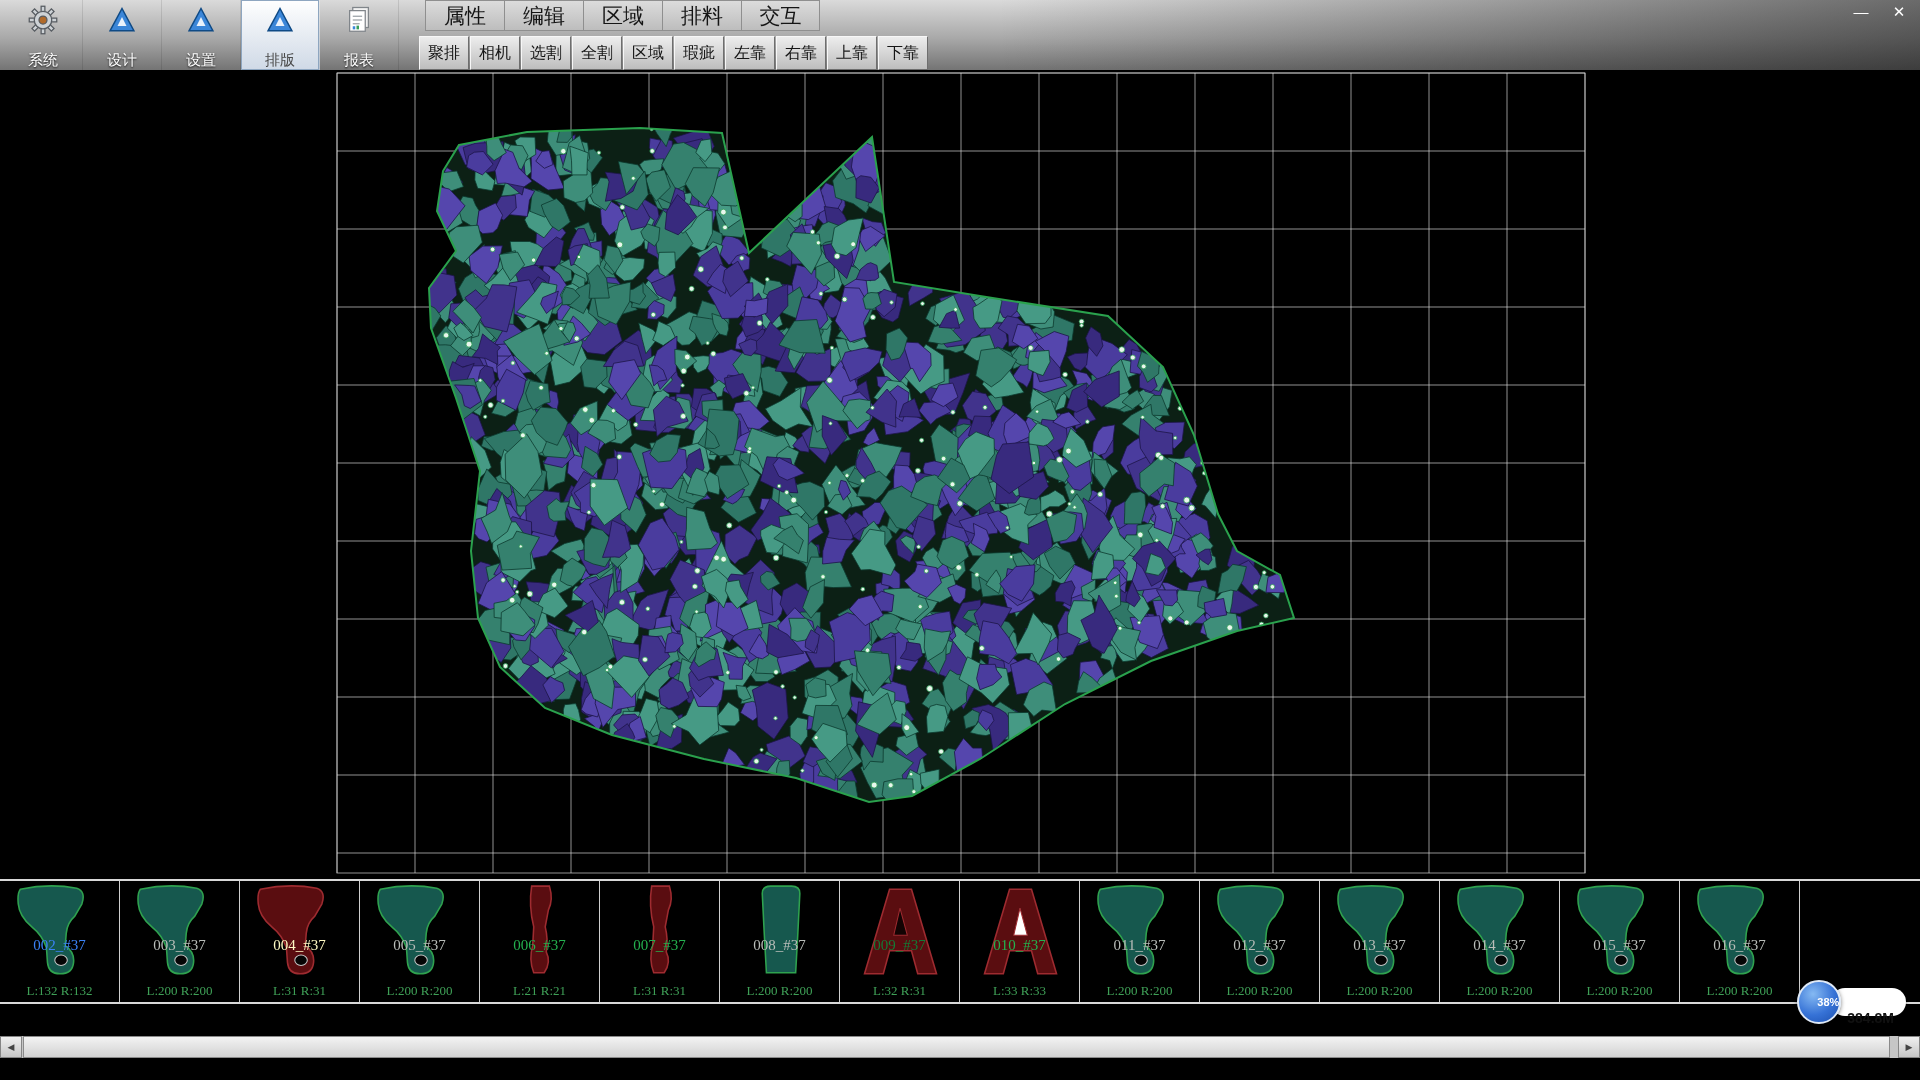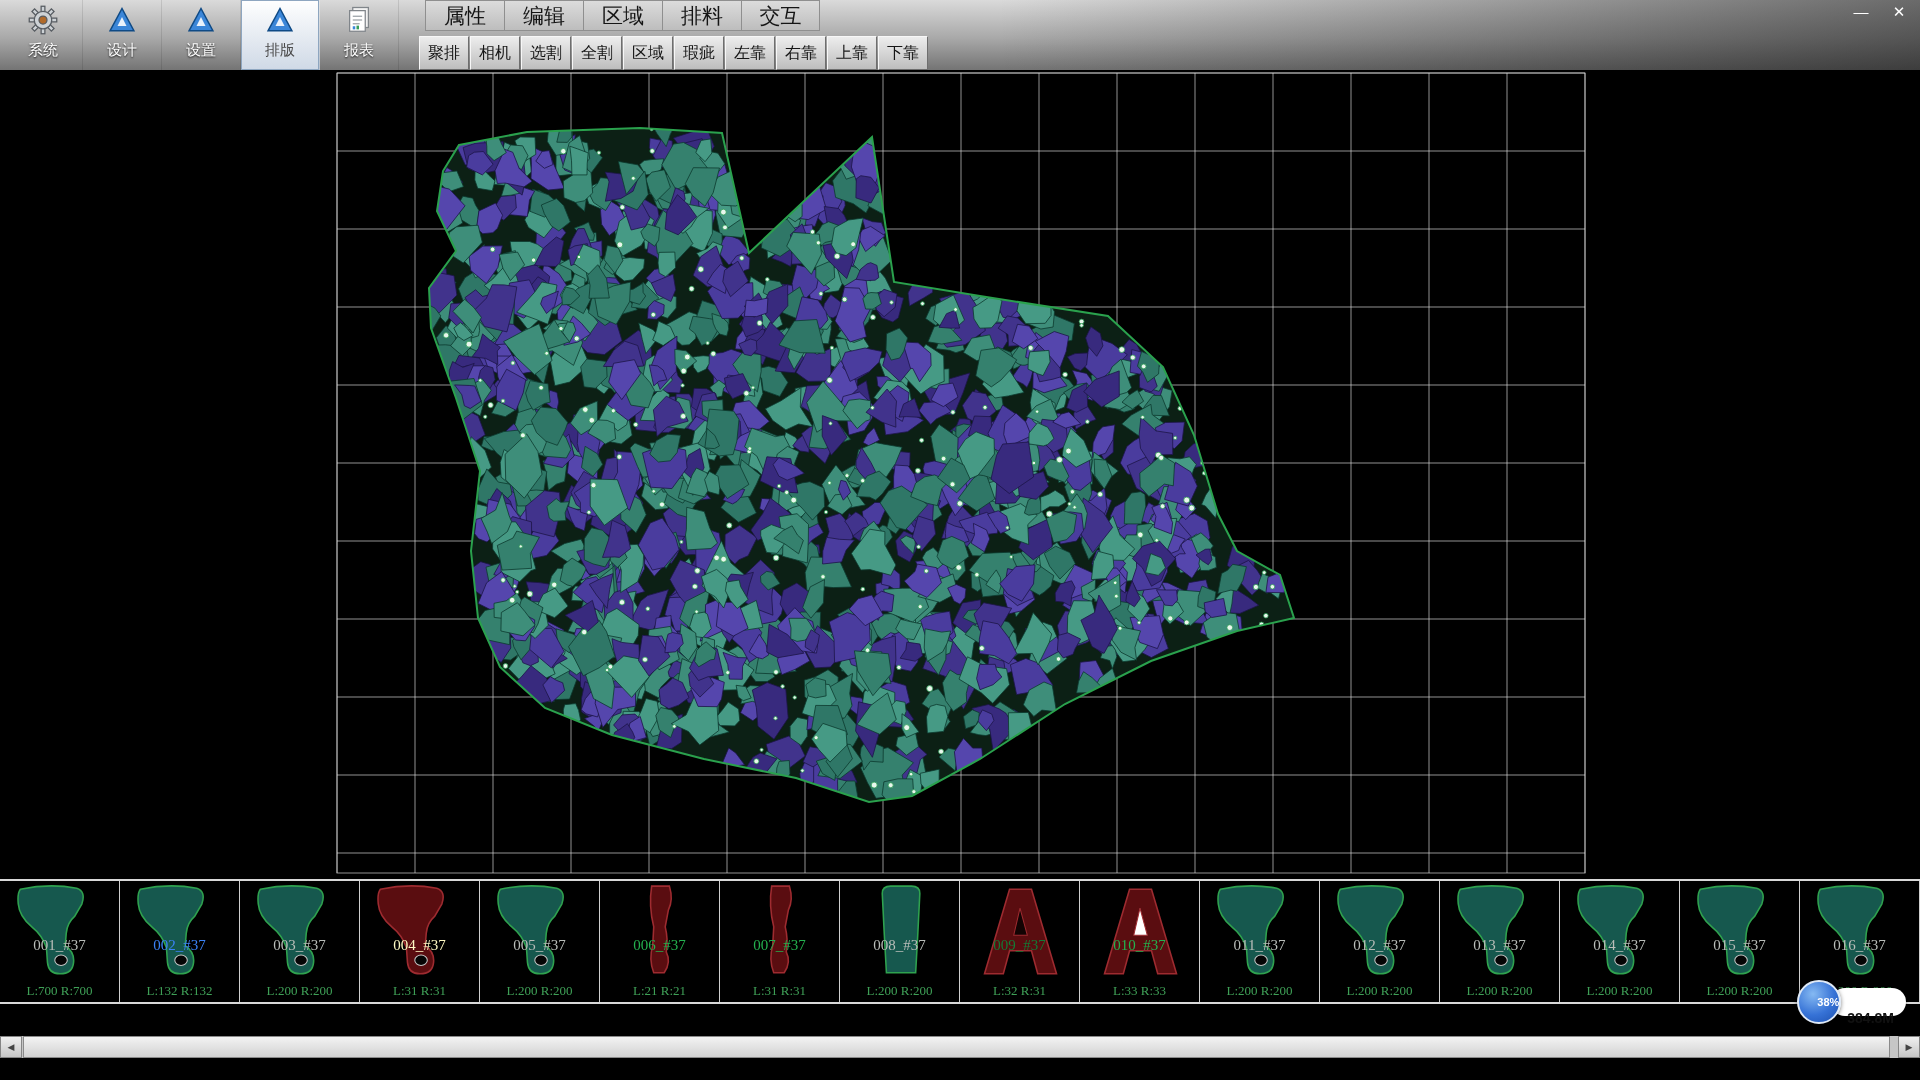--- a/index.html
+++ b/index.html
@@ -6,21 +6,21 @@
   html,body{width:1920px;height:1080px;background:#000;overflow:hidden;font-family:"Liberation Sans",sans-serif}
   #window{position:relative;width:1920px;height:1080px;background:#000}
 
   
   .toolbar{position:absolute;top:0;left:0;width:1920px;height:70px;
     background:linear-gradient(180deg,#dadada,#a8a8a8 55%,#747474)}
   .toolbar-shade{position:absolute;top:0;bottom:0;left:52%;right:0;
     background:linear-gradient(90deg,rgba(0,0,0,0),rgba(15,15,15,.55));pointer-events:none}
   .app-tabs{position:absolute;left:4px;top:0;height:70px;display:flex}
   .app-tab{width:79px;height:70px;display:flex;flex-direction:column;align-items:center;
-    padding-top:5px;gap:2px;border-right:1px solid rgba(0,0,0,.10);cursor:default}
+    padding-top:5px;gap:12px;border-right:1px solid rgba(0,0,0,.10);cursor:default}
   .app-tab.selected{background:linear-gradient(180deg,#ffffff,#cfd9e6);box-shadow:inset 0 0 0 1px #8ea6c0}
   .app-label{font-family:"Liberation Serif",serif;font-size:15px;color:#fff;text-shadow:0 1px 2px rgba(0,0,0,.85)}
   .app-tab.selected .app-label{color:#4a4a4a;text-shadow:none}
   .menu-row{position:absolute;left:425px;top:0;height:31px;display:flex}
   .menu-item{width:79px;height:31px;line-height:30px;text-align:center;
     font-family:"Liberation Serif",serif;font-size:21px;color:#151515;
     background:linear-gradient(180deg,#dcdcdc,#bdbdbd);border:1px solid #8f8f8f;border-right:none}
   .menu-item:last-child{border-right:1px solid #8f8f8f}
   .tool-row{position:absolute;left:419px;top:31px;height:39px;display:flex;align-items:flex-end}
   .tool-btn{width:50px;height:34px;line-height:31px;text-align:center;
@@ -1401,28 +1401,20 @@
         <path d="M459,75 L527,62 L640,58 L722,63 L749,183 L872,67 L894,212 L980,226 L1108,246 L1163,297 L1194,365 L1218,444 L1237,481 L1280,505 L1294,548 L1237,561 L1151,591 L1065,634 L980,689 L912,726 L869,732 L796,708 L704,689 L612,665 L545,638 L500,597 L478,548 L471,481 L480,401 L456,328 L431,258 L429,218 L456,181 L437,141 L443,101 Z" fill="none" stroke="#2aa14d" stroke-width="2"></path>
       </svg>
   </div>
 
   <div class="thumb-strip" id="thumb-strip">
       <div class="thumb-cell">
         <svg class="thumb-shape" width="112" height="96" viewBox="0 0 100 92" preserveAspectRatio="xMidYMin meet">
           <path d="M12,6 Q40,0 66,5 Q75,8 71,20 L64,32 Q57,38 56,48 L55,60 Q64,66 63,76 Q62,87 50,87 Q39,87 38,76 L37,62 Q33,50 23,42 Q11,32 10,20 Q9,10 12,6 Z" fill="#16584e" stroke="#2fa24f" stroke-width="1.5"></path>
           <ellipse cx="51" cy="74" rx="6" ry="5" fill="#050505" stroke="#c8c8c8" stroke-width="1"></ellipse>
         </svg>
-        <div class="thumb-id" style="color:#b9bdb9">001_#37</div>
-        <div class="thumb-lr">L:700 R:700</div>
-      </div>
-      <div class="thumb-cell">
-        <svg class="thumb-shape" width="112" height="96" viewBox="0 0 100 92" preserveAspectRatio="xMidYMin meet">
-          <path d="M12,6 Q40,0 66,5 Q75,8 71,20 L64,32 Q57,38 56,48 L55,60 Q64,66 63,76 Q62,87 50,87 Q39,87 38,76 L37,62 Q33,50 23,42 Q11,32 10,20 Q9,10 12,6 Z" fill="#16584e" stroke="#2fa24f" stroke-width="1.5"></path>
-          <ellipse cx="51" cy="74" rx="6" ry="5" fill="#050505" stroke="#c8c8c8" stroke-width="1"></ellipse>
-        </svg>
         <div class="thumb-id" style="color:#3b82f6">002_#37</div>
         <div class="thumb-lr">L:132 R:132</div>
       </div>
       <div class="thumb-cell">
         <svg class="thumb-shape" width="112" height="96" viewBox="0 0 100 92" preserveAspectRatio="xMidYMin meet">
           <path d="M12,6 Q40,0 66,5 Q75,8 71,20 L64,32 Q57,38 56,48 L55,60 Q64,66 63,76 Q62,87 50,87 Q39,87 38,76 L37,62 Q33,50 23,42 Q11,32 10,20 Q9,10 12,6 Z" fill="#16584e" stroke="#2fa24f" stroke-width="1.5"></path>
           <ellipse cx="51" cy="74" rx="6" ry="5" fill="#050505" stroke="#c8c8c8" stroke-width="1"></ellipse>
         </svg>
         <div class="thumb-id" style="color:#b9bdb9">003_#37</div>
         <div class="thumb-lr">L:200 R:200</div>

